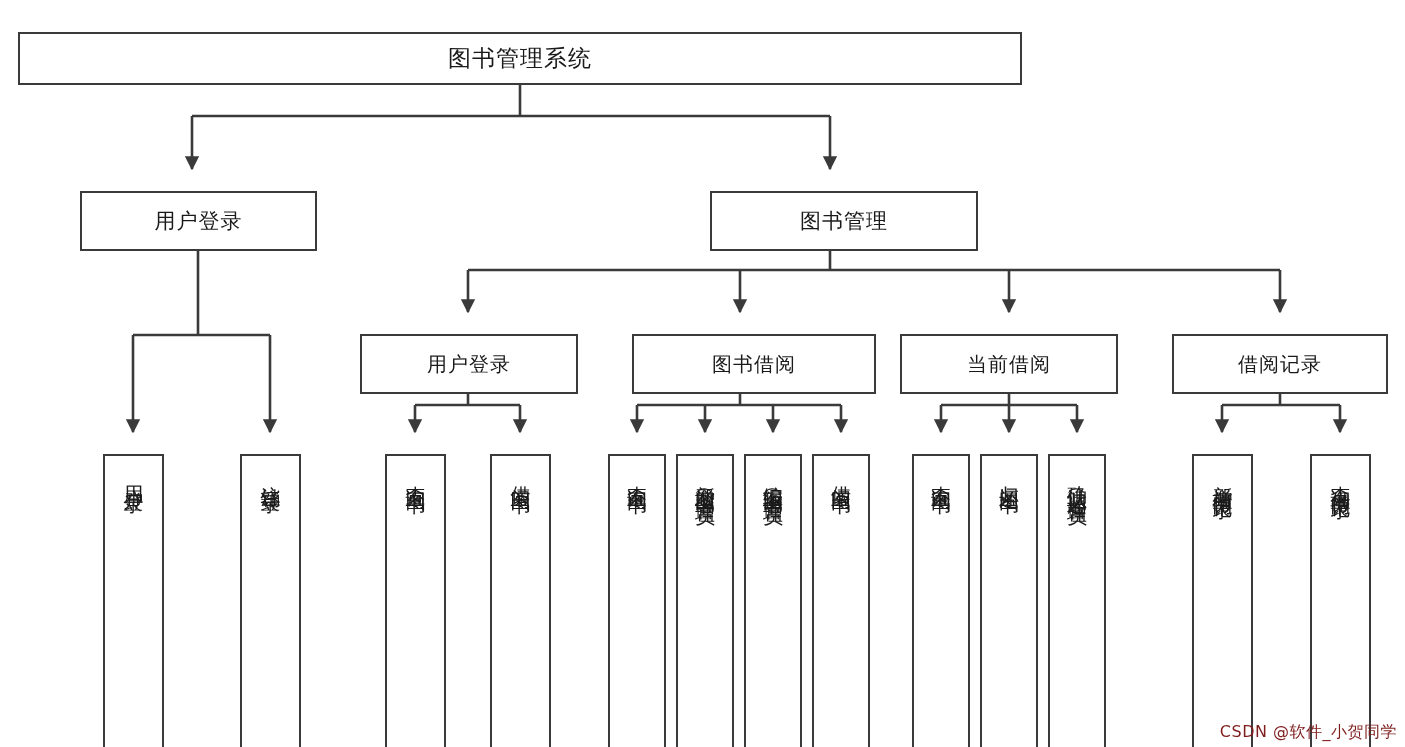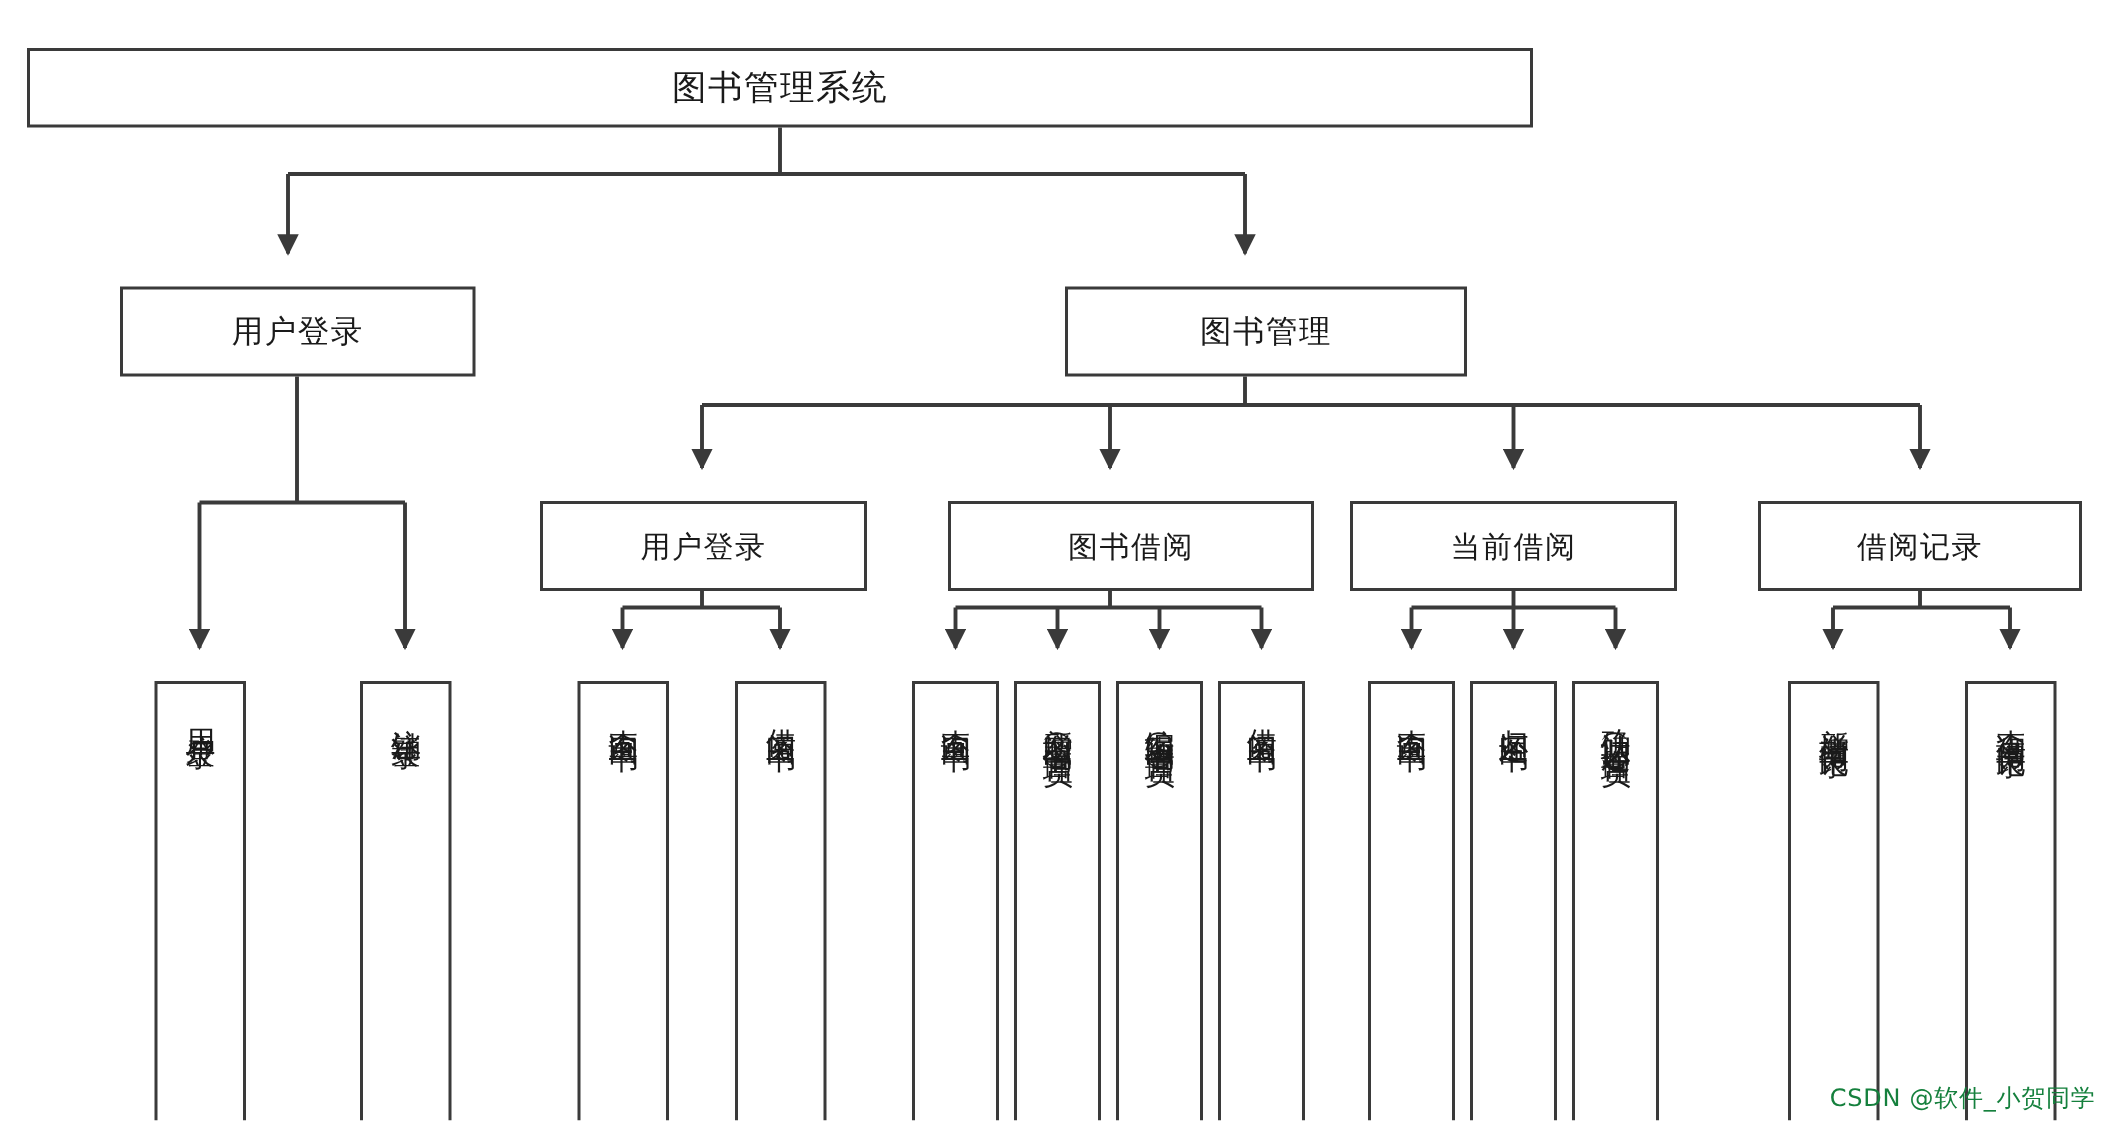--- a/index.html
+++ b/index.html
@@ -60,21 +60,21 @@
   }
   .hlabel {
     white-space: nowrap;
     letter-spacing: 1px;
   }
   #watermark {
     position: absolute;
     right: 8px;
     bottom: 4px;
     font-size: 16px;
-    color: #15803d;
+    color: #7f1d1d;
     letter-spacing: 0.5px;
     white-space: nowrap;
   }
 </style>
 </head>
 <body>
 
 <div id="canvas">
 
   <svg id="edges" viewBox="0 0 1405 747" xmlns="http://www.w3.org/2000/svg">

